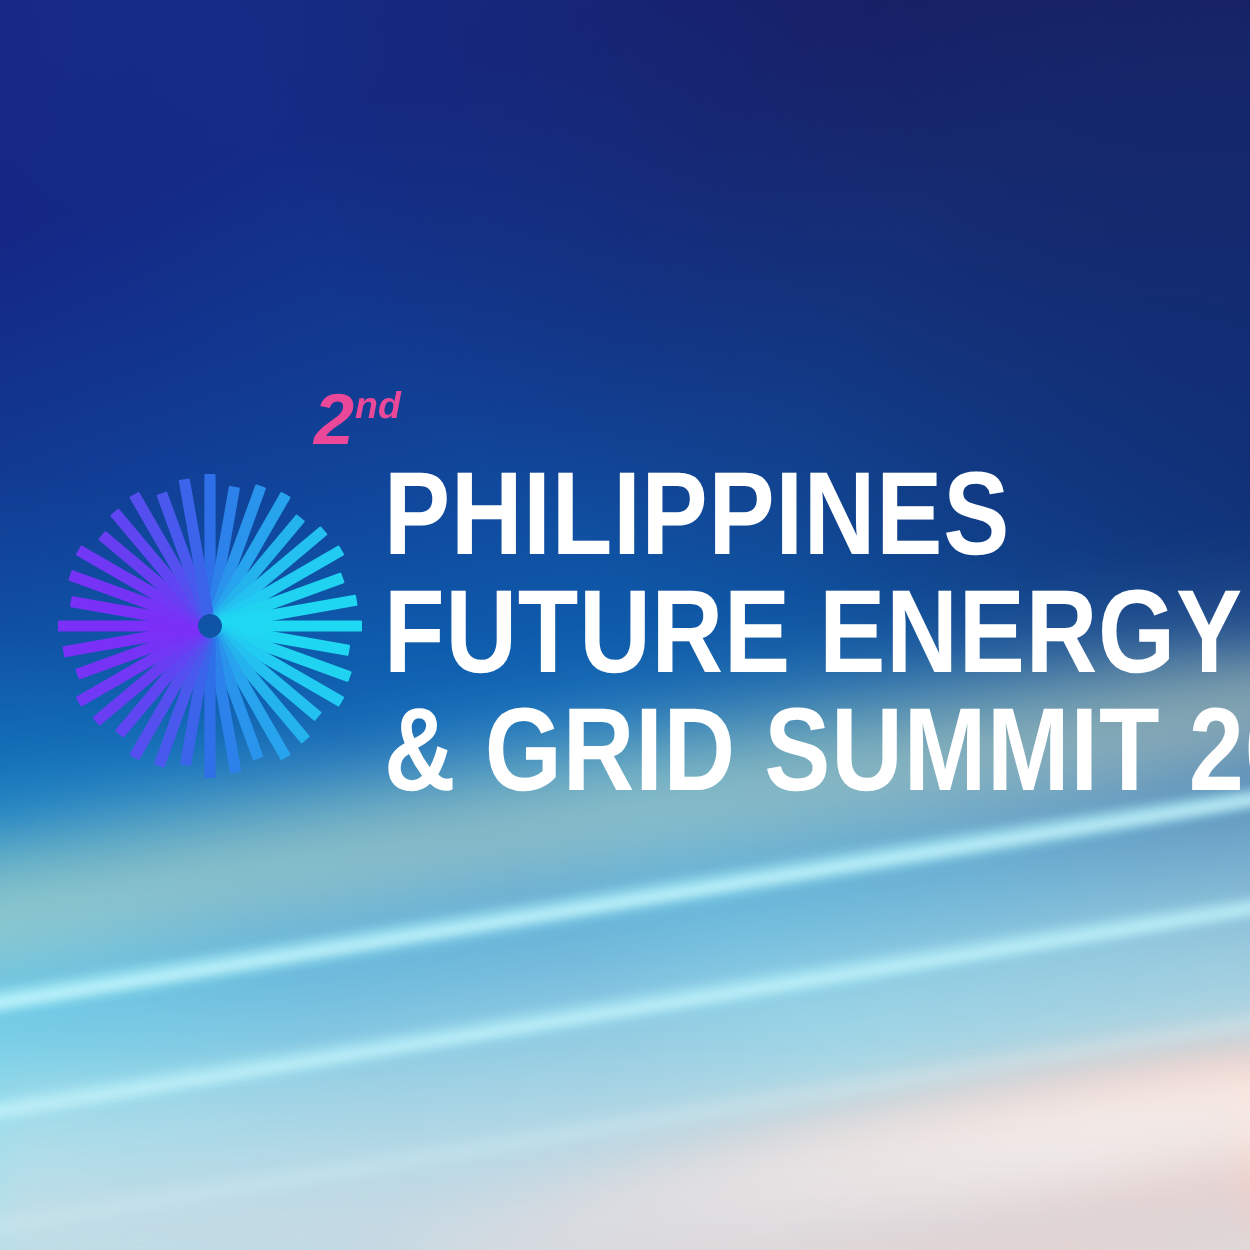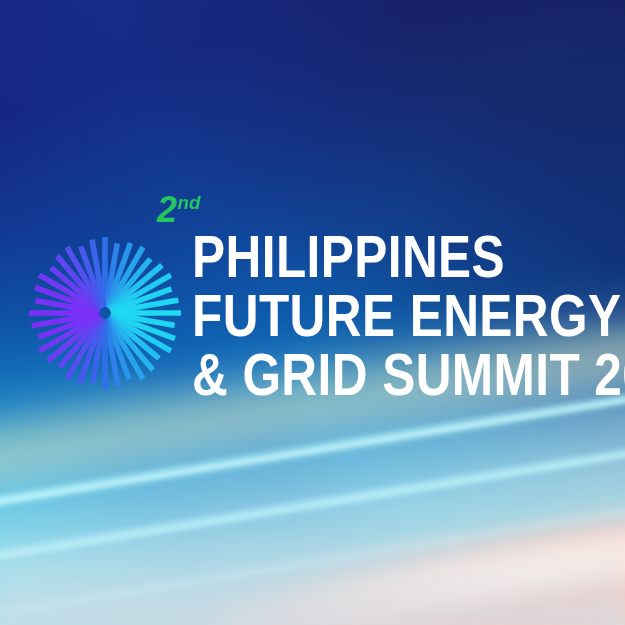--- a/index.html
+++ b/index.html
@@ -236,21 +236,21 @@
     top: 192px;
     width: 470px;
   }
 
   .ordinal {
     font-family: "Liberation Sans", sans-serif;
     font-style: italic;
     font-weight: 700;
     font-size: 36px;
     line-height: 1;
-    color: #22c55e;
+    color: #ec4899;
     letter-spacing: -0.5px;
     margin: 0 11px 1px 7px;
     display: inline-block;
   }
   .ordinal .sup {
     font-size: 0.52em;
     vertical-align: super;
     letter-spacing: 0;
     margin-left: 1px;
   }

